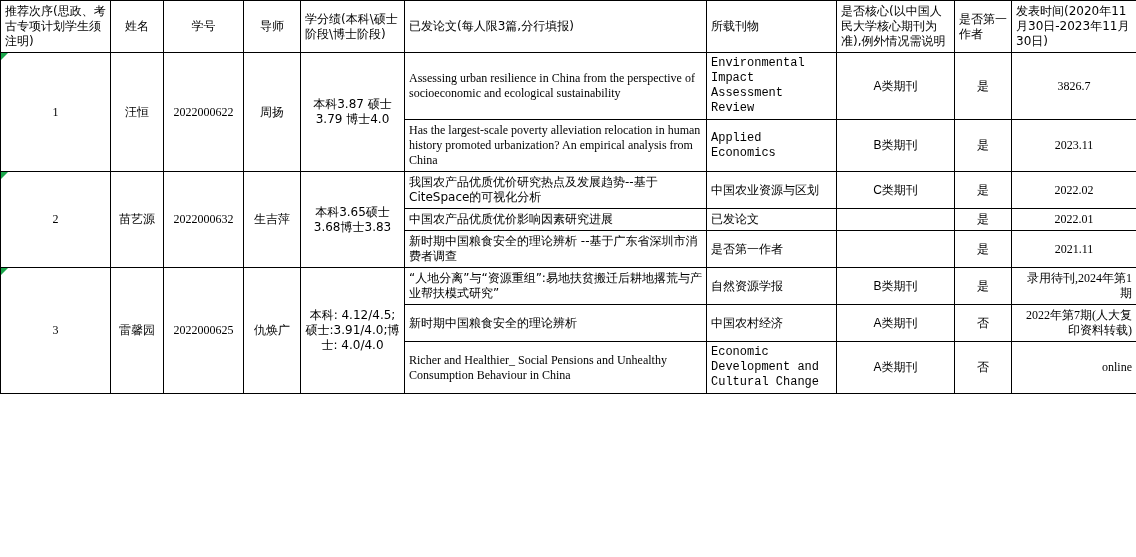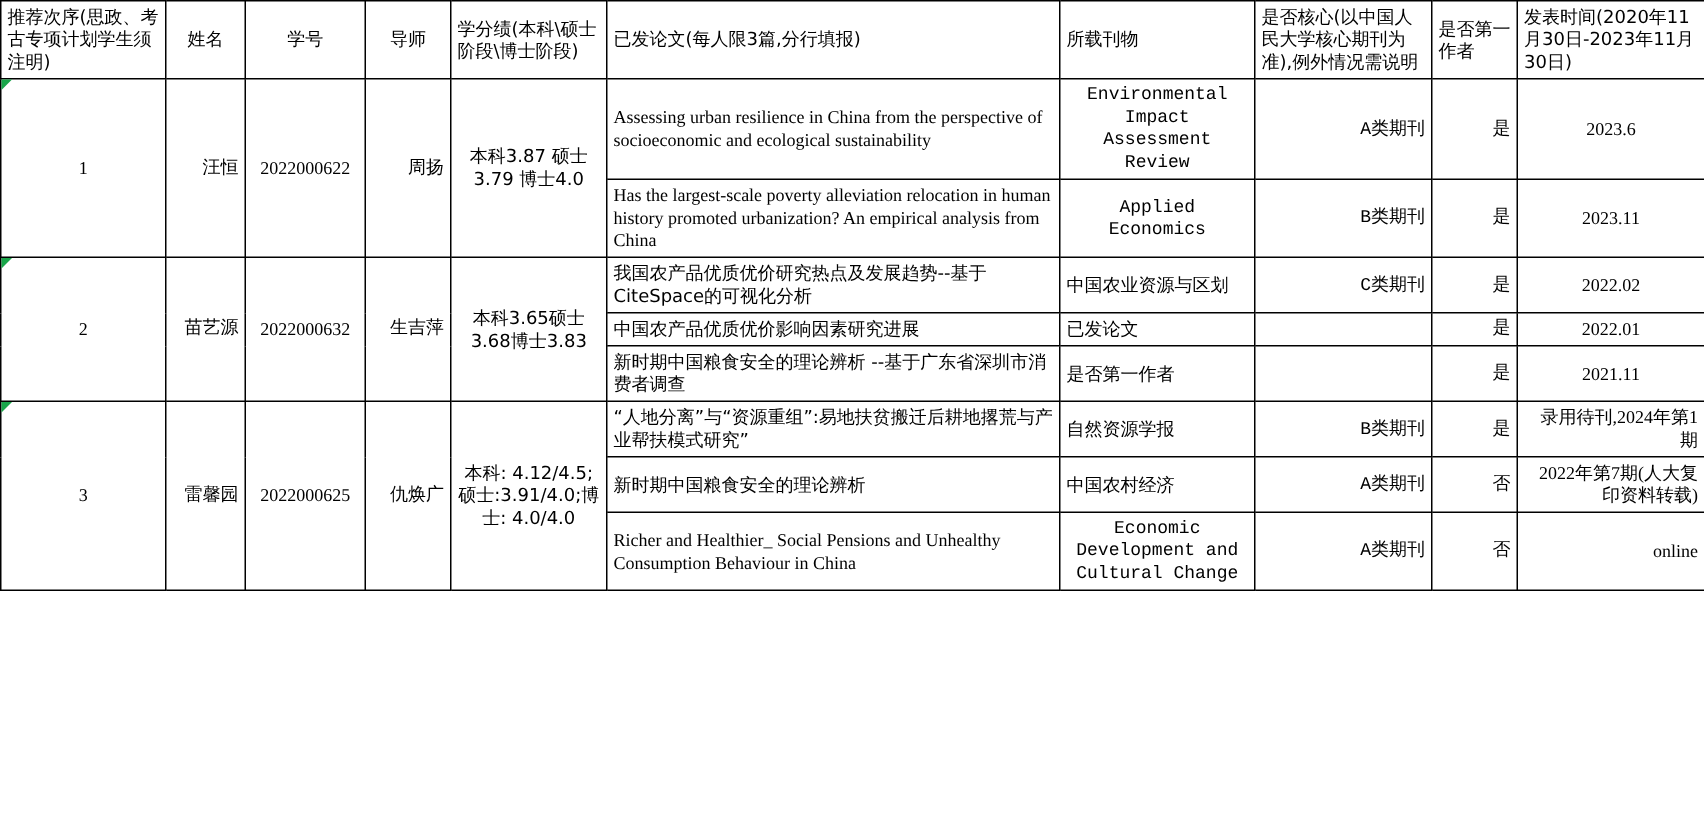--- a/index.html
+++ b/index.html
@@ -34,23 +34,22 @@
   }
   thead td {
     font-size: 12px;
     line-height: 1.3;
     vertical-align: middle;
     text-align: left;
     padding: 4px 4px;
   }
   .c-center { text-align: center; margin-top: 20px; }
   .cn {
-    font-family: Liberation Mono, monospace;
-    font-size: 12px;
-    text-align: right;
+    font-family: Liberation Sans, sans-serif;
+    font-size: 12px;
   }
   .num {
     font-family: "Liberation Serif", serif;
     font-size: 13px;
   }
   .hdr-cn {
     font-family: "DejaVu Sans", "Liberation Sans", sans-serif;
     font-size: 11.5px;
   }
   
@@ -89,21 +88,21 @@
   .paper-cn {
     font-family: "DejaVu Sans", "Liberation Sans", sans-serif;
     font-size: 12px;
     line-height: 1.45;
     text-align: left;
   }
   .journal-en {
     font-family: "Liberation Mono", "DejaVu Sans Mono", monospace;
     font-size: 11.5px;
     line-height: 1.45;
-    text-align: center;
+    text-align: left;
   }
   .journal-cn {
     font-family: "DejaVu Sans", "Liberation Sans", sans-serif;
     font-size: 12px;
     line-height: 1.45;
     text-align: left;
   }
   .date-cell {
     font-family: "Liberation Serif", serif;
     font-size: 13px;
@@ -153,21 +152,21 @@
         <tr>
           <td class="num c-center vmid corner" rowspan="2">1</td>
           <td class="cn c-center vmid" rowspan="2">汪恒</td>
           <td class="num c-center vmid" rowspan="2">2022000622</td>
           <td class="cn c-center vmid" rowspan="2">周扬</td>
           <td class="grade vmid" rowspan="2">本科3.87 硕士3.79 博士4.0</td>
           <td class="paper-en vmid">Assessing urban resilience in China from the perspective of socioeconomic and ecological sustainability</td>
           <td class="journal-en vmid">Environmental Impact Assessment Review</td>
           <td class="cn c-center vmid">A类期刊</td>
           <td class="cn c-center vmid">是</td>
-          <td class="date-cell vmid center">2023.6</td>
+          <td class="date-cell vmid center">3826.7</td>
         </tr>
         <tr>
           <td class="paper-en vmid">Has the largest-scale poverty alleviation relocation in human history promoted urbanization? An empirical analysis from China</td>
           <td class="journal-en vmid">Applied Economics</td>
           <td class="cn c-center vmid">B类期刊</td>
           <td class="cn c-center vmid">是</td>
           <td class="date-cell vmid center">2023.11</td>
         </tr>
         <tr>
           <td class="num c-center vmid corner" rowspan="3">2</td>

